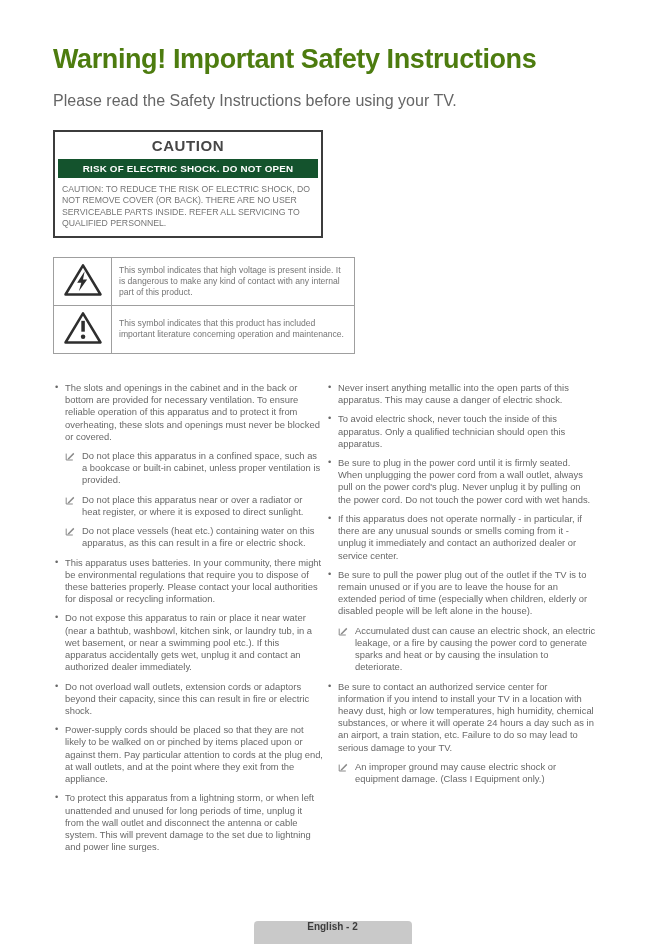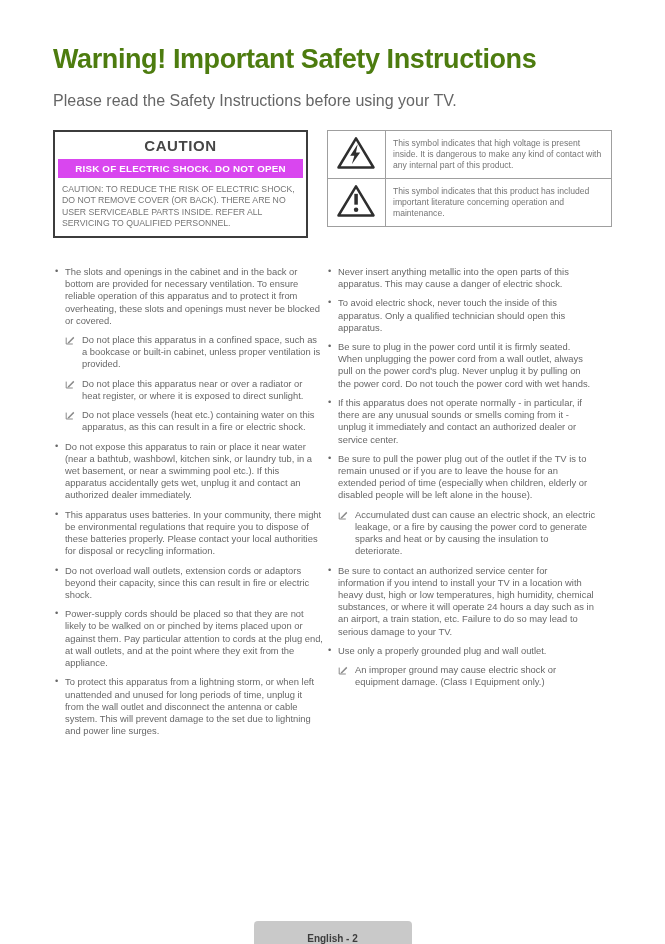--- a/index.html
+++ b/index.html
@@ -9,50 +9,50 @@
     font-family: "Liberation Sans", sans-serif; color: #686868;
   }
   .page { padding: 44px 53px 0 53px; }
 
   .title {
     font-size: 27px; font-weight: bold; color: #4d7c0f;
     letter-spacing: -0.4px; margin-bottom: 17px;
   }
   .subtitle { font-size: 16px; color: #666; margin-bottom: 20px; }
 
-  .top { display: flex; gap: 19px; align-items: flex-start; }
+  .top { display: flex; gap: 19px; align-items: flex-start; flex-direction: column; }
 
   .caution-box { width: 270px; border: 2px solid #3c3c3c; padding-bottom: 3px; background: #fff; }
   .caution-title {
     text-align: center; font-size: 15px; font-weight: bold; color: #464646;
     letter-spacing: 0.6px; padding: 5px 0 5px;
   }
   .caution-bar {
-    background: #d946ef; color: #fff; font-size: 9.8px; font-weight: bold;
+    background: #14532d; color: #fff; font-size: 9.8px; font-weight: bold;
     text-align: center; padding: 4px 0; margin: 0 3px; letter-spacing: 0.2px;
   }
   .caution-body { font-size: 8.7px; color: #757575; line-height: 1.32; padding: 6px 7px 3px 7px; }
 
   .symbol-table { width: 302px; border-collapse: collapse; }
   .symbol-table td { border: 1px solid #9f9f9f; }
   td.sym { width: 58px; text-align: center; vertical-align: middle; padding: 4px 0; }
   td.symtext { font-size: 8.6px; color: #757575; line-height: 1.28; padding: 5px 7px; }
 
   .cols { display: flex; gap: 3px; margin-top: 28px; }
   .col { width: 270px; }
   .item { position: relative; font-size: 9.4px; line-height: 1.3; color: #686868; margin-bottom: 7px; }
   .item.bullet { padding-left: 12px; }
   .item.bullet::before { content: "\2022"; position: absolute; left: 2px; top: -1px; color: #686868; }
   .item.note { padding-left: 29px; }
   .note-ic { position: absolute; left: 12px; top: 1px; line-height: 0; }
 
   .footer-tab {
     position: absolute; left: 50%; bottom: 0; transform: translateX(-50%);
     width: 158px; height: 23px; background: #c9c9c9; border-radius: 4px 4px 0 0;
-    display: flex; align-items: flex-end; justify-content: center;
+    display: flex; align-items: flex-start; justify-content: center;
     font-size: 10px; font-weight: bold; color: #3d3d3d;
   }
 </style>
 </head>
 <body>
 
 <div class="page">
 
   <div class="title">Warning! Important Safety Instructions</div>
   <div class="subtitle">Please read the Safety Instructions before using your TV.</div>
@@ -113,42 +113,41 @@
             </svg></span>
         <span>Do not place this apparatus near or over a radiator or heat register, or where it is exposed to direct sunlight.</span>
       </div>
       <div class="item note">
         <span class="note-ic"><svg width="10" height="10" viewBox="0 0 10 10">
               <path d="M1.2 2.6 V9 H7.8" fill="none" stroke="#8a8a8a" stroke-width="1"></path>
               <path d="M3.3 6.9 L8.3 1.8 L9.3 2.9 L4.3 8 Z M2.5 8.7 l0.6 -1.9 1.3 1.3 z" fill="#8a8a8a"></path>
             </svg></span>
         <span>Do not place vessels (heat etc.) containing water on this apparatus, as this can result in a fire or electric shock.</span>
       </div>
+      <div class="item bullet"><span>This apparatus uses batteries. In your community, there might be environmental regulations that require you to dispose of these batteries properly. Please contact your local authorities for disposal or recycling information.</span></div>
       <div class="item bullet"><span>Do not expose this apparatus to rain or place it near water (near a bathtub, washbowl, kitchen sink, or laundry tub, in a wet basement, or near a swimming pool etc.). If this apparatus accidentally gets wet, unplug it and contact an authorized dealer immediately.</span></div>
-      <div class="item bullet"><span>This apparatus uses batteries. In your community, there might be environmental regulations that require you to dispose of these batteries properly. Please contact your local authorities for disposal or recycling information.</span></div>
       <div class="item bullet"><span>Do not overload wall outlets, extension cords or adaptors beyond their capacity, since this can result in fire or electric shock.</span></div>
       <div class="item bullet"><span>Power-supply cords should be placed so that they are not likely to be walked on or pinched by items placed upon or against them. Pay particular attention to cords at the plug end, at wall outlets, and at the point where they exit from the appliance.</span></div>
       <div class="item bullet"><span>To protect this apparatus from a lightning storm, or when left unattended and unused for long periods of time, unplug it from the wall outlet and disconnect the antenna or cable system. This will prevent damage to the set due to lightning and power line surges.</span></div>
     </div>
 
     <div class="col">
       <div class="item bullet"><span>Never insert anything metallic into the open parts of this apparatus. This may cause a danger of electric shock.</span></div>
       <div class="item bullet"><span>To avoid electric shock, never touch the inside of this apparatus. Only a qualified technician should open this apparatus.</span></div>
       <div class="item bullet"><span>Be sure to plug in the power cord until it is firmly seated. When unplugging the power cord from a wall outlet, always pull on the power cord's plug. Never unplug it by pulling on the power cord. Do not touch the power cord with wet hands.</span></div>
       <div class="item bullet"><span>If this apparatus does not operate normally - in particular, if there are any unusual sounds or smells coming from it - unplug it immediately and contact an authorized dealer or service center.</span></div>
       <div class="item bullet"><span>Be sure to pull the power plug out of the outlet if the TV is to remain unused or if you are to leave the house for an extended period of time (especially when children, elderly or disabled people will be left alone in the house).</span></div>
       <div class="item note">
         <span class="note-ic"><svg width="10" height="10" viewBox="0 0 10 10">
               <path d="M1.2 2.6 V9 H7.8" fill="none" stroke="#8a8a8a" stroke-width="1"></path>
               <path d="M3.3 6.9 L8.3 1.8 L9.3 2.9 L4.3 8 Z M2.5 8.7 l0.6 -1.9 1.3 1.3 z" fill="#8a8a8a"></path>
             </svg></span>
         <span>Accumulated dust can cause an electric shock, an electric leakage, or a fire by causing the power cord to generate sparks and heat or by causing the insulation to deteriorate.</span>
       </div>
       <div class="item bullet"><span>Be sure to contact an authorized service center for information if you intend to install your TV in a location with heavy dust, high or low temperatures, high humidity, chemical substances, or where it will operate 24 hours a day such as in an airport, a train station, etc. Failure to do so may lead to serious damage to your TV.</span></div>
-      <div class="item bullet"><span>Use only a properly grounded plug and wall outlet.</span></div>
       <div class="item note">
         <span class="note-ic"><svg width="10" height="10" viewBox="0 0 10 10">
               <path d="M1.2 2.6 V9 H7.8" fill="none" stroke="#8a8a8a" stroke-width="1"></path>
               <path d="M3.3 6.9 L8.3 1.8 L9.3 2.9 L4.3 8 Z M2.5 8.7 l0.6 -1.9 1.3 1.3 z" fill="#8a8a8a"></path>
             </svg></span>
         <span>An improper ground may cause electric shock or equipment damage. (Class I Equipment only.)</span>
       </div>
     </div>
 
   </div>

